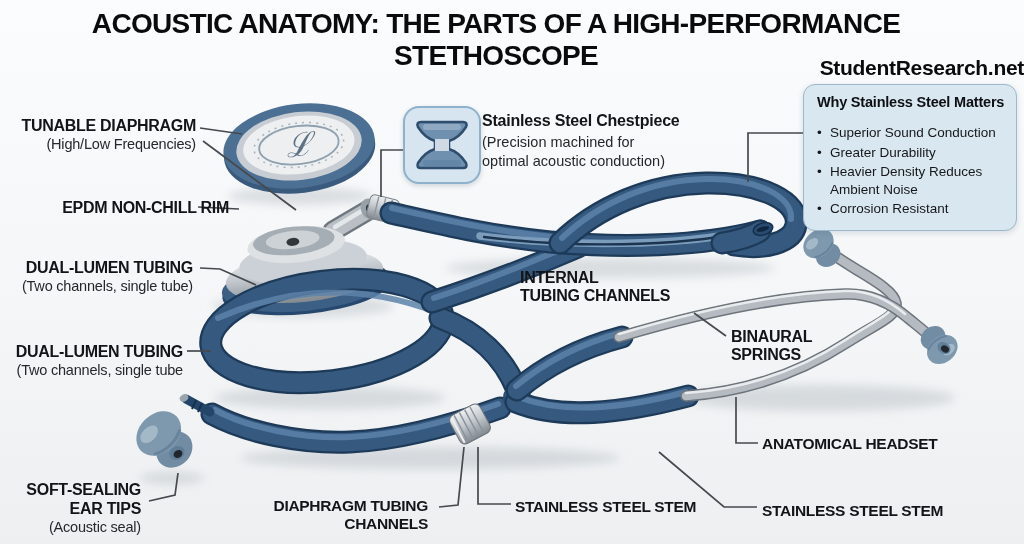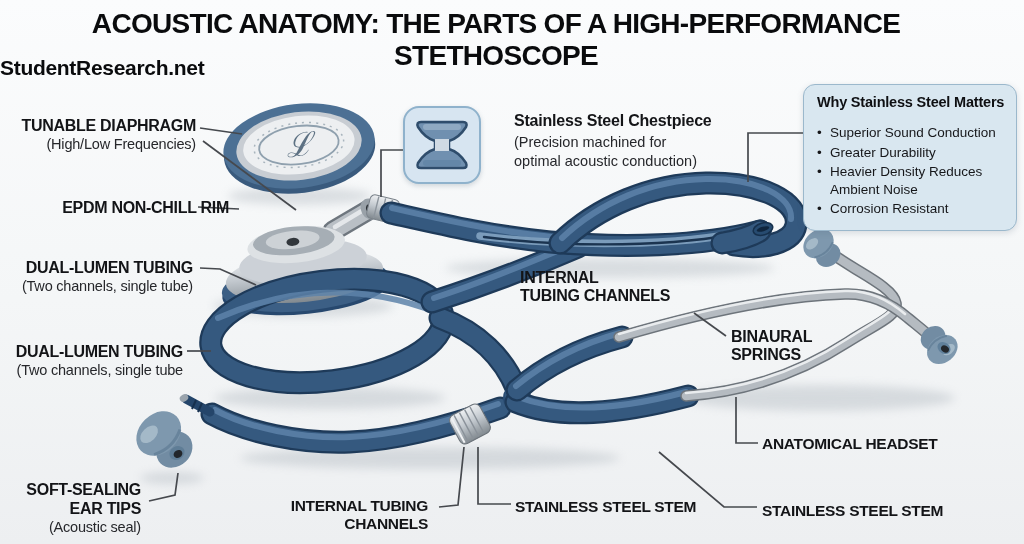--- a/index.html
+++ b/index.html
@@ -8,21 +8,21 @@
     font-family:"Liberation Sans",sans-serif;
     background:linear-gradient(180deg,#fbfcfd 0%,#f4f6f7 55%,#edeff1 100%);
     color:#141518;
   }
   .abs{position:absolute;}
   .title{
     top:8px;left:0;width:992px;text-align:center;
     font-weight:bold;font-size:28px;letter-spacing:-0.7px;color:#0a0b0d;
   }
   .source{
-    top:56px;left:0;width:1024px;text-align:left;
+    top:56px;left:0;width:1024px;text-align:right;
     font-weight:bold;font-size:21px;letter-spacing:-0.3px;color:#0a0b0d;
   }
   .lbl{line-height:19px;}
   .b{font-weight:bold;font-size:16px;letter-spacing:-0.3px;color:#131417;}
   .b2{font-weight:bold;font-size:15.5px;letter-spacing:-0.3px;color:#131417;}
   .s{font-weight:400;font-size:14.5px;letter-spacing:-0.2px;color:#26272b;line-height:18px;}
   .ra{text-align:right;}
   .ca{}
   .callout-h{font-weight:bold;font-size:16px;letter-spacing:-0.2px;margin-bottom:3px;}
   .callout-l{font-size:14.5px;line-height:18.5px;color:#26272b;}
@@ -260,21 +260,21 @@
 
 <div class="abs iconbox">
   <svg width="64" height="64" viewBox="-32 -32 64 64">
     <path d="M -21 -23 L 21 -23 Q 26 -23 24 -18 Q 17 -7 7 -4 L 7 4 Q 17 7 24 18 Q 26 23 21 23 L -21 23 Q -26 23 -24 18 Q -17 7 -7 4 L -7 -4 Q -17 -7 -24 -18 Q -26 -23 -21 -23 Z" fill="#7090b0" stroke="#2f4d6c" stroke-width="2.5" stroke-linejoin="round"></path>
     <rect x="-7" y="-6" width="14" height="12" fill="#cfdae4"></rect>
     <rect x="-19" y="-21" width="38" height="6" rx="3" fill="#9db4ca" opacity="0.7"></rect>
     <rect x="-19" y="15" width="38" height="6" rx="3" fill="#587da0" opacity="0.5"></rect>
   </svg>
 </div>
 
-<div class="abs" style="left:514px;top:112px;width:230px;">
+<div class="abs" style="left:482px;top:112px;width:230px;">
   <div class="callout-h">Stainless Steel Chestpiece</div>
   <div class="callout-l">(Precision machined for</div>
   <div class="callout-l">optimal acoustic conduction)</div>
 </div>
 
 <div class="abs infobox">
   <div class="infobox-title">Why Stainless Steel Matters</div>
   <div class="bullet">
     <span class="dot">•</span>
     <span>Superior Sound Conduction</span>
@@ -301,21 +301,21 @@
 <div class="abs lbl" style="left:731px;top:328px;line-height:17.5px;">
   <div class="b">BINAURAL</div>
   <div class="b">SPRINGS</div>
 </div>
 
 <div class="abs lbl" style="left:762px;top:434px;">
   <div class="b2">ANATOMICAL HEADSET</div>
 </div>
 
 <div class="abs lbl ra" style="left:250px;top:497px;width:178px;line-height:18px;">
-  <div class="b2">INTERNAL TUBING</div>
+  <div class="b2">DIAPHRAGM TUBING</div>
   <div class="b2">CHANNELS</div>
 </div>
 
 <div class="abs lbl" style="left:515px;top:497px;">
   <div class="b2">STAINLESS STEEL STEM</div>
 </div>
 
 <div class="abs lbl" style="left:762px;top:501px;">
   <div class="b2">STAINLESS STEEL STEM</div>
 </div>

